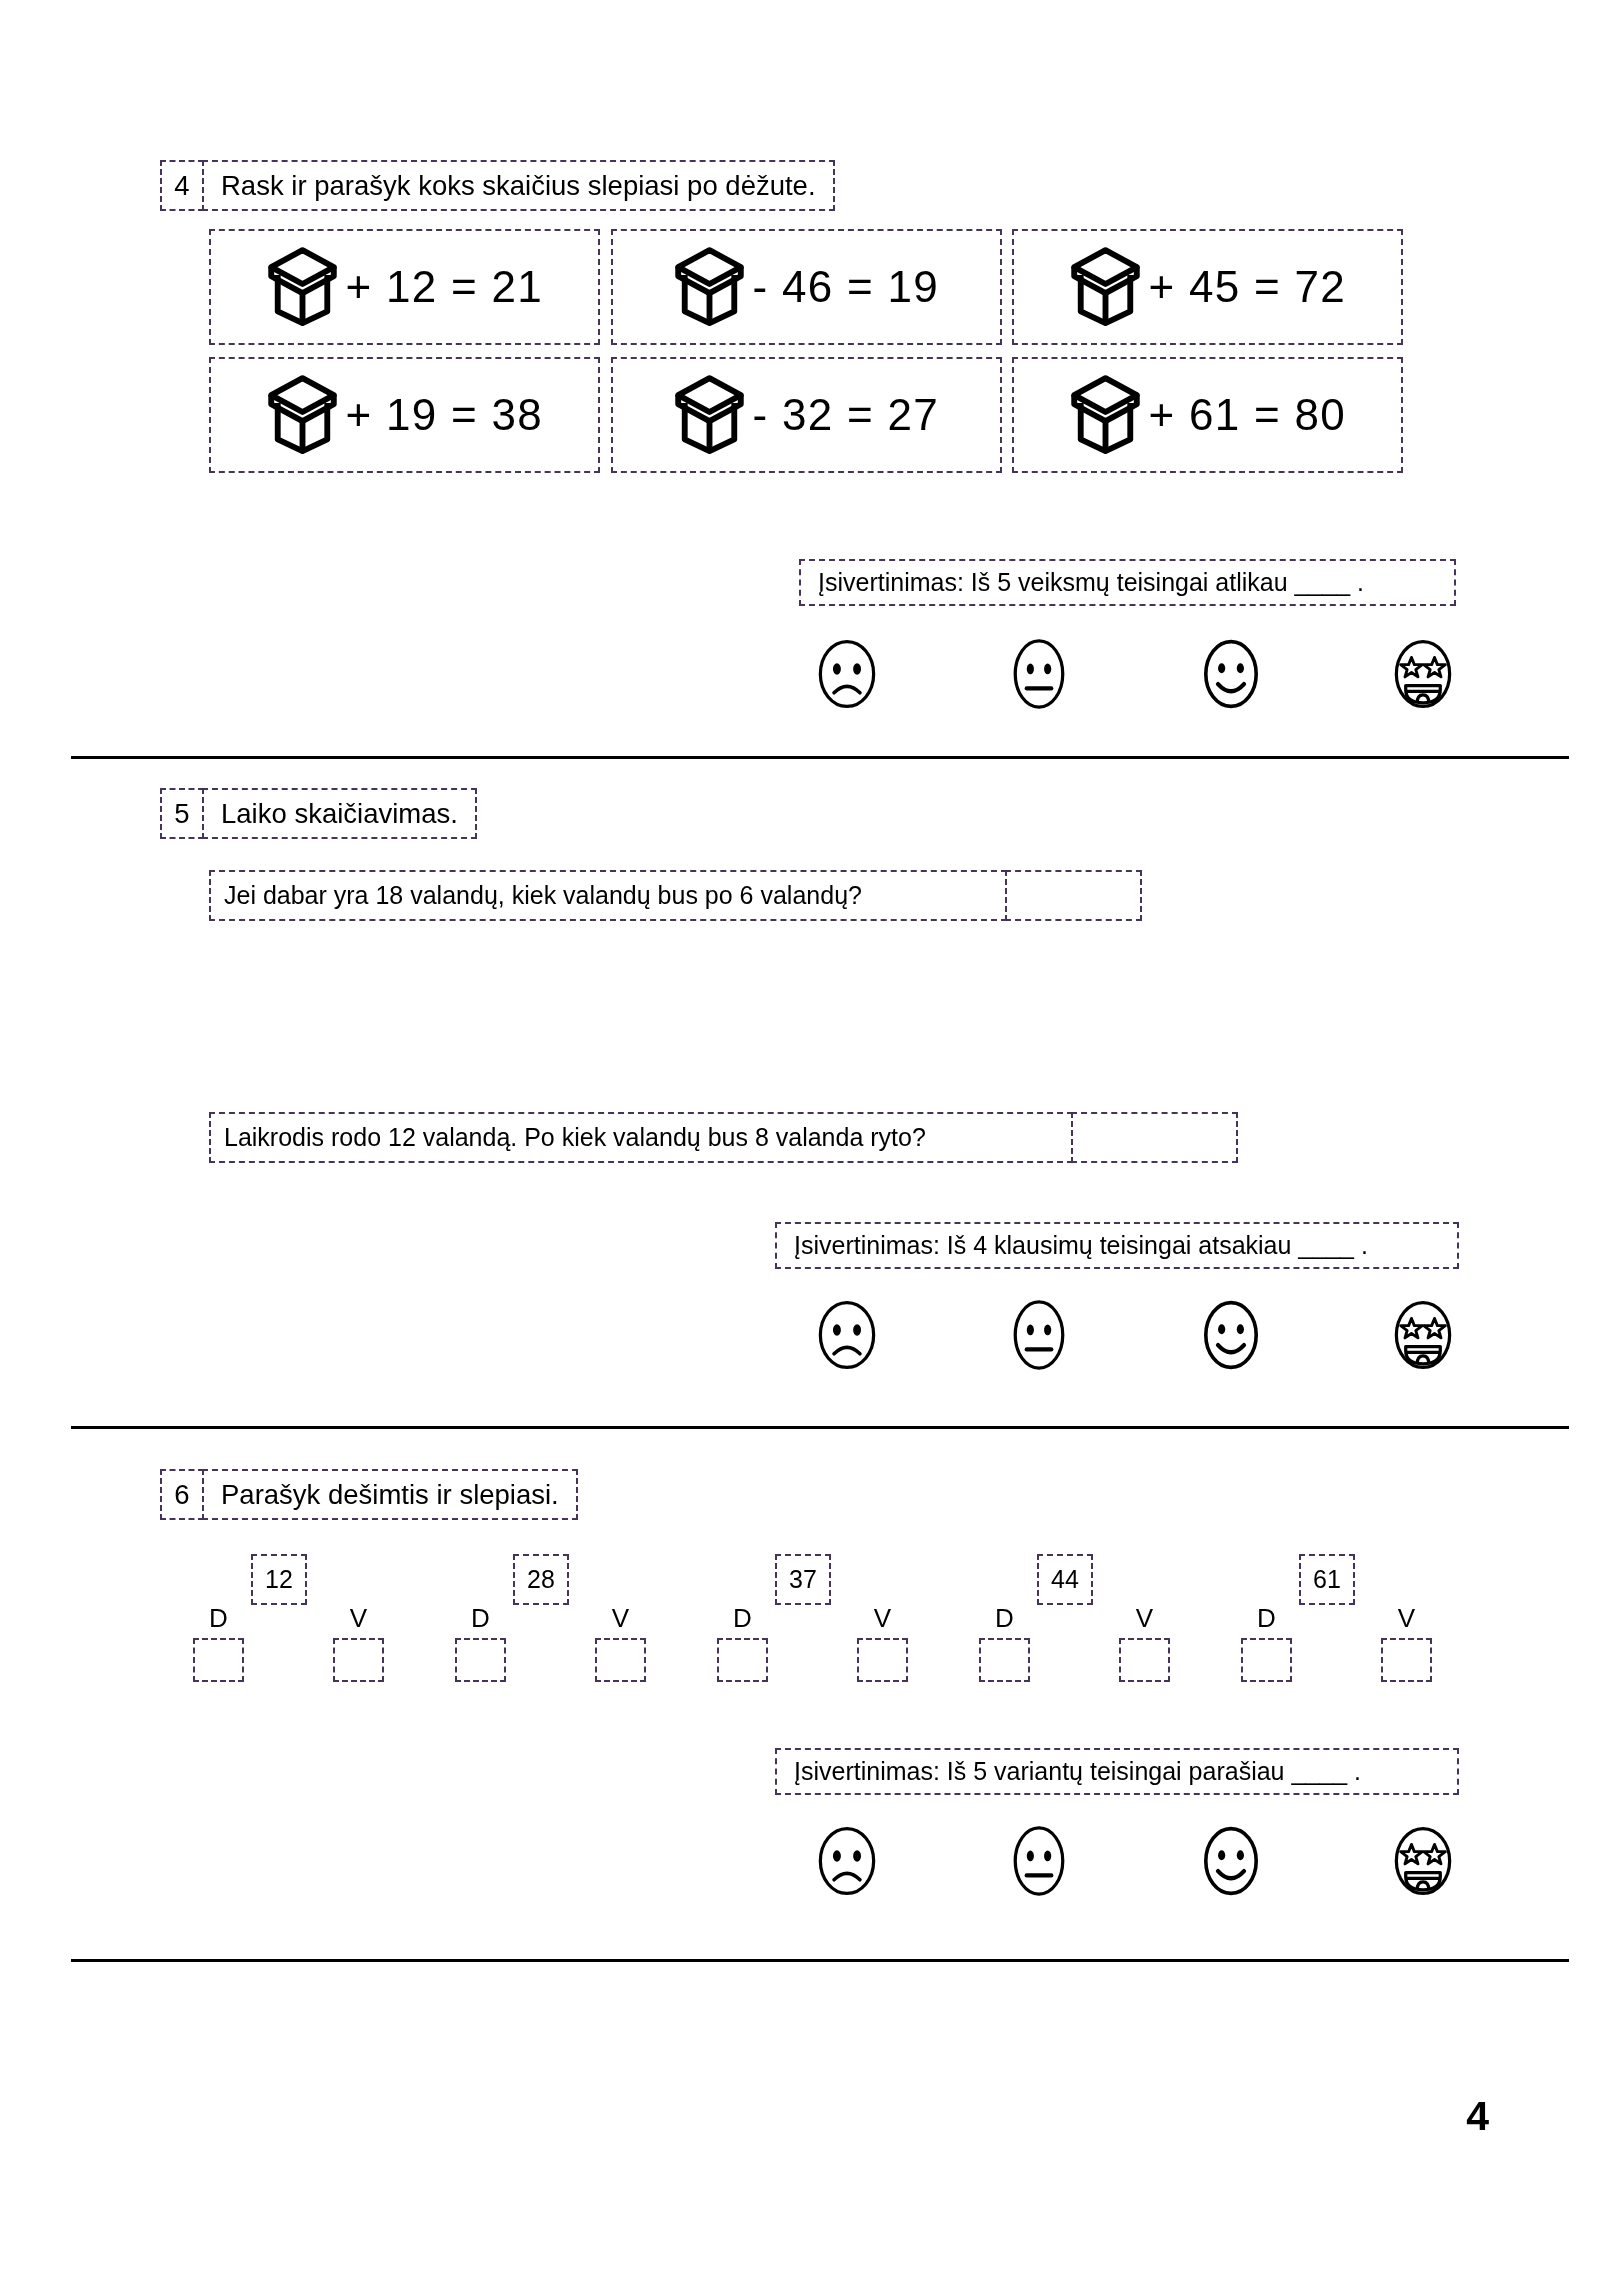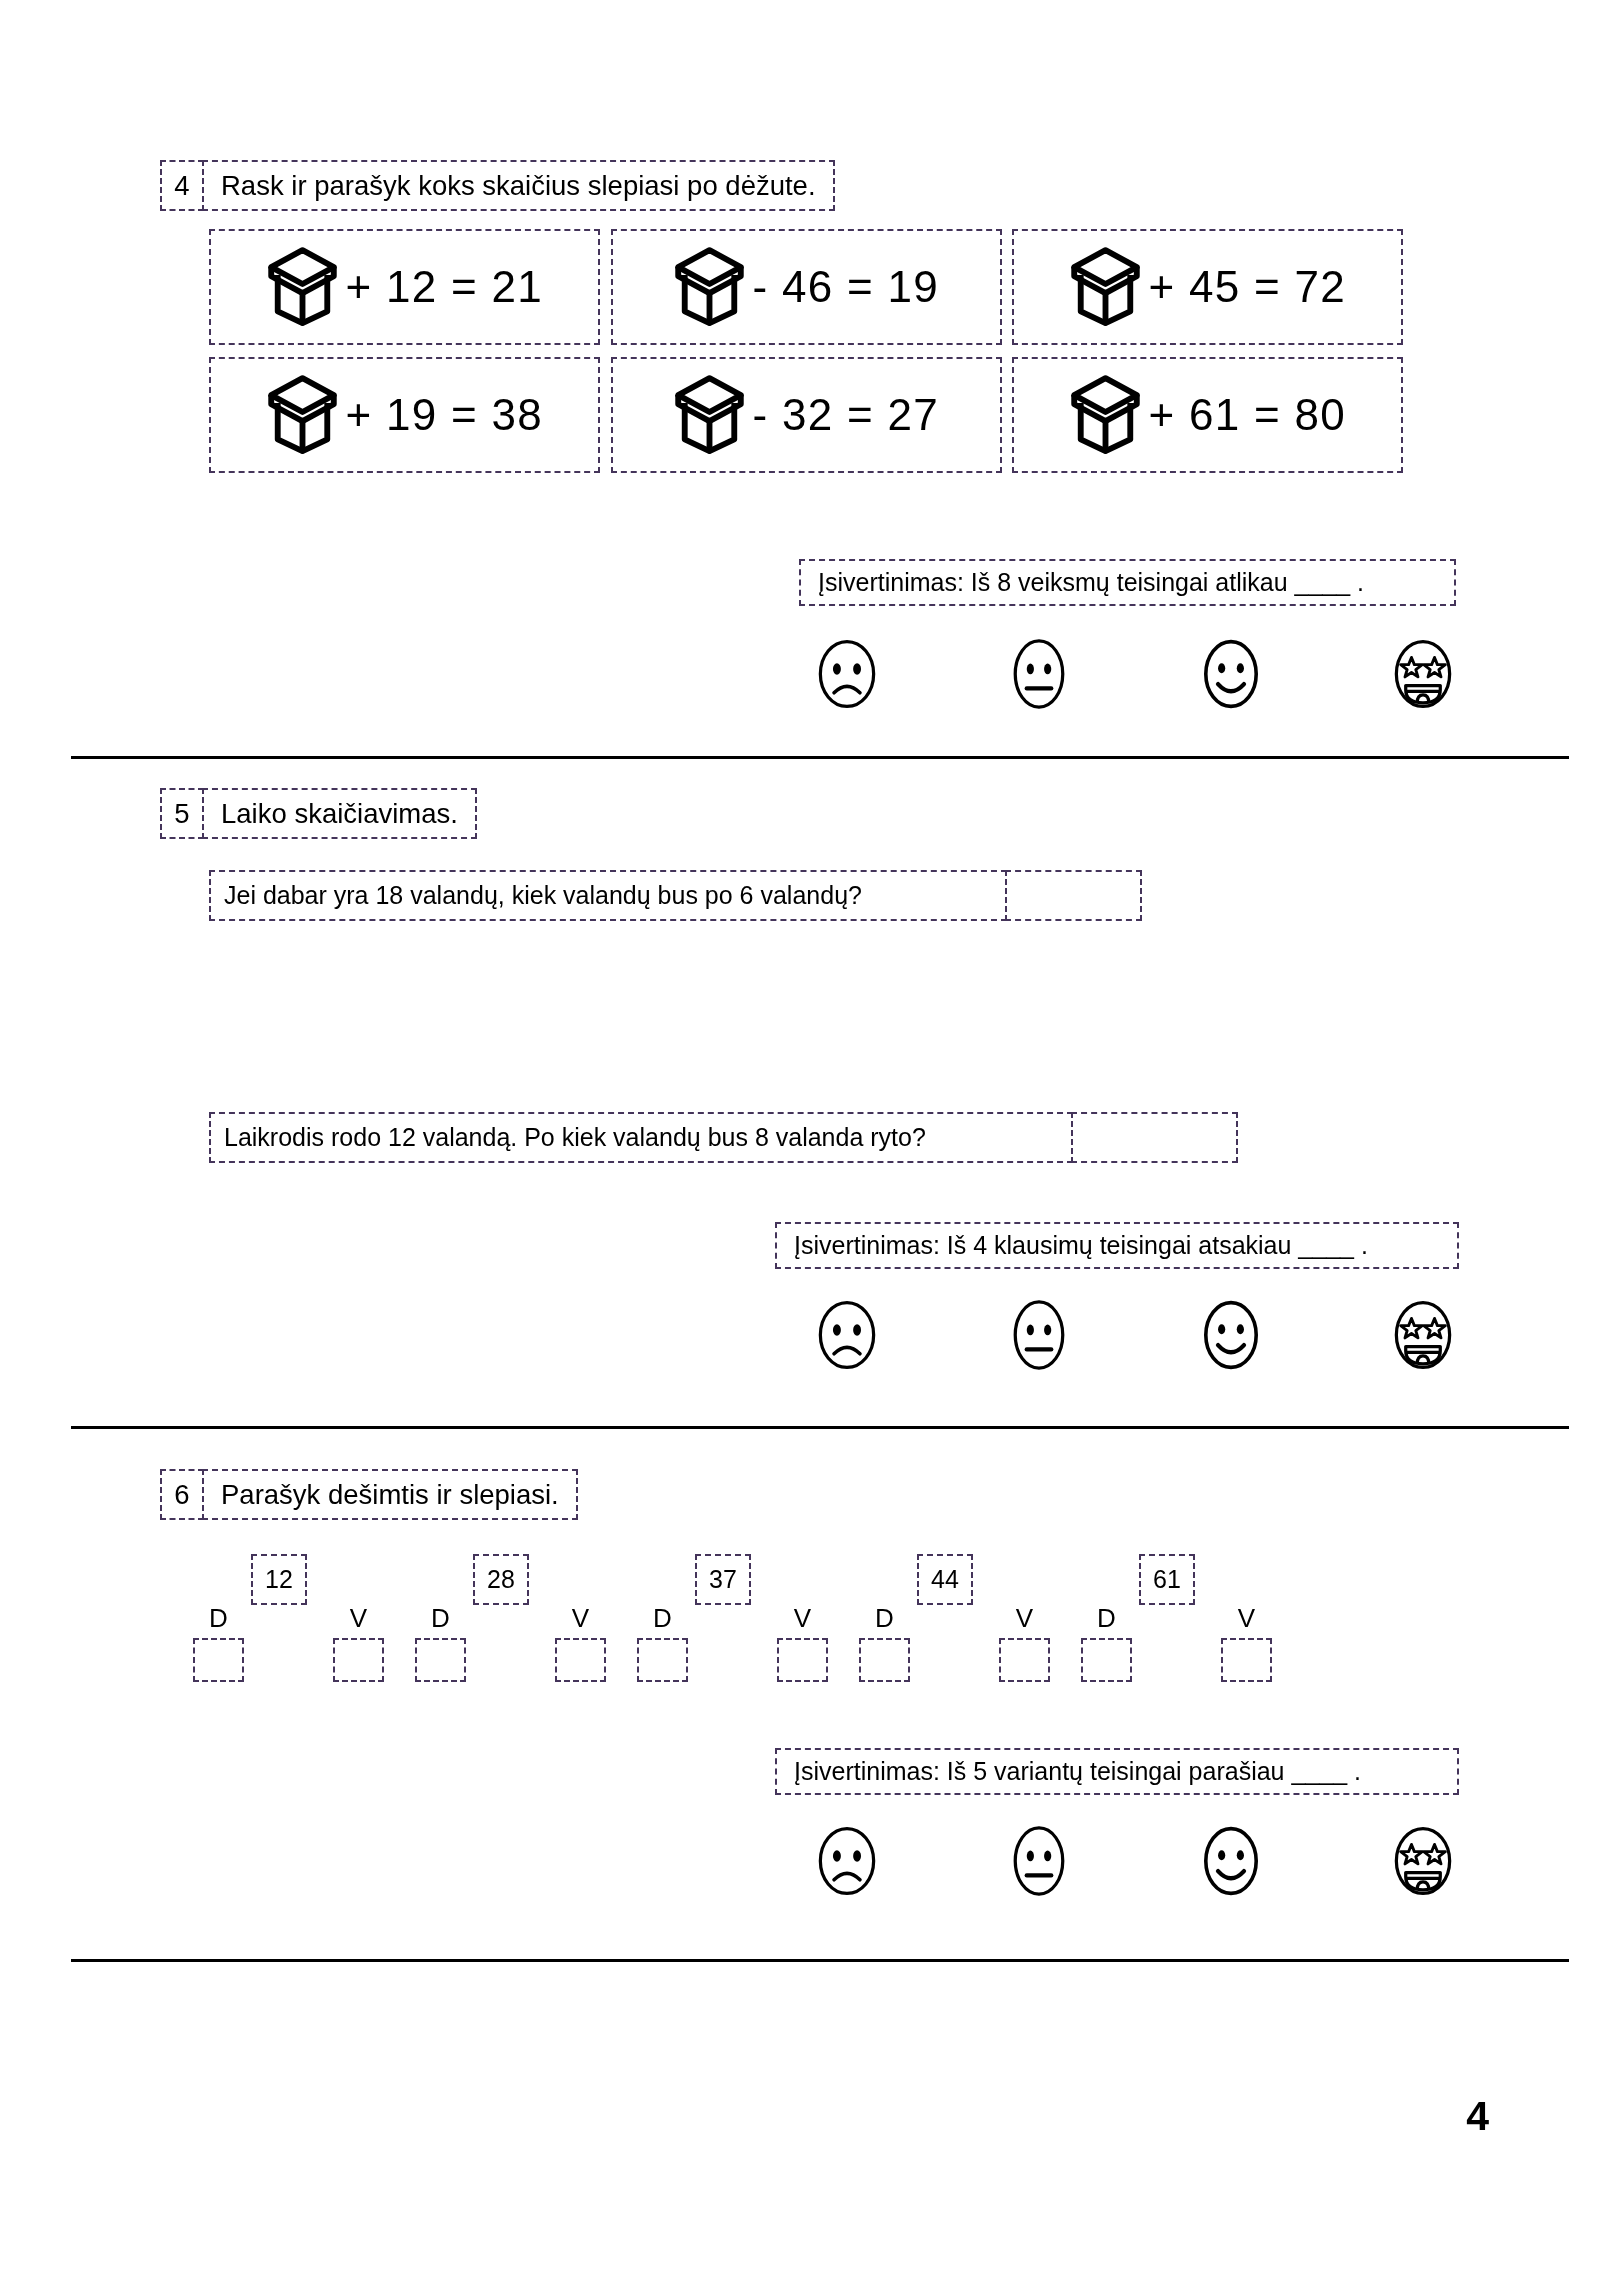--- a/index.html
+++ b/index.html
@@ -115,20 +115,21 @@
     border: 2px dashed #44345a;
     box-sizing: border-box;
     margin-left: -2px;
     background: #fff;
   }
 
   
   .dv-wrap {
     position: absolute;
     display: flex;
+    gap: 40px;
   }
   .dv-group {
     position: relative;
     width: 222px;
     height: 124px;
   }
   .dv-num {
     position: absolute;
     left: 58px;
     top: 0;
@@ -277,21 +278,21 @@
             <path d="M8 32 L8 46 L56 72 L104 46 L104 32"></path>
             <path d="M18 44 L18 100 L56 118 L94 100 L94 44"></path>
             <path d="M56 72 L56 118"></path>
           </g>
         </svg>
       </span>
       <span class="eq-text">+ 61 = 80</span>
     </div>
   </div>
 
-  <div class="assess" style="left:799px; top:559px; width:657px;">Įsivertinimas: Iš 8 veiksmų teisingai atlikau ____ .</div>
+  <div class="assess" style="left:799px; top:559px; width:657px;">Įsivertinimas: Iš 5 veiksmų teisingai atlikau ____ .</div>
 
   <div class="faces" style="left:811px; top:638px; width:648px; justify-content:space-between;">
     <span class="face">
       <svg width="72" height="72" viewBox="0 0 100 100">
         <ellipse cx="50" cy="50" rx="37" ry="45" fill="none" stroke="#000" stroke-width="4.5"></ellipse>
         <ellipse cx="36" cy="43" rx="5.5" ry="8" fill="#000"></ellipse>
         <ellipse cx="64" cy="43" rx="5.5" ry="8" fill="#000"></ellipse>
         <path d="M32 76 Q50 58 68 76" fill="none" stroke="#000" stroke-width="5" stroke-linecap="round"></path>
       </svg>
     </span>

